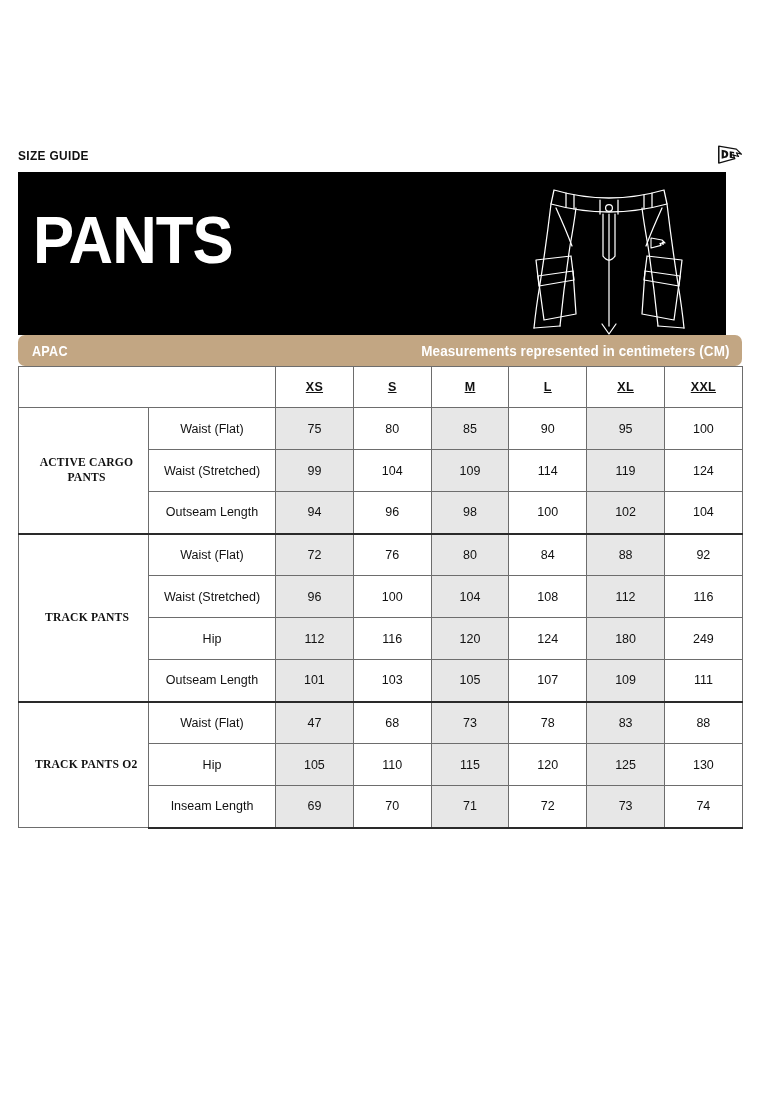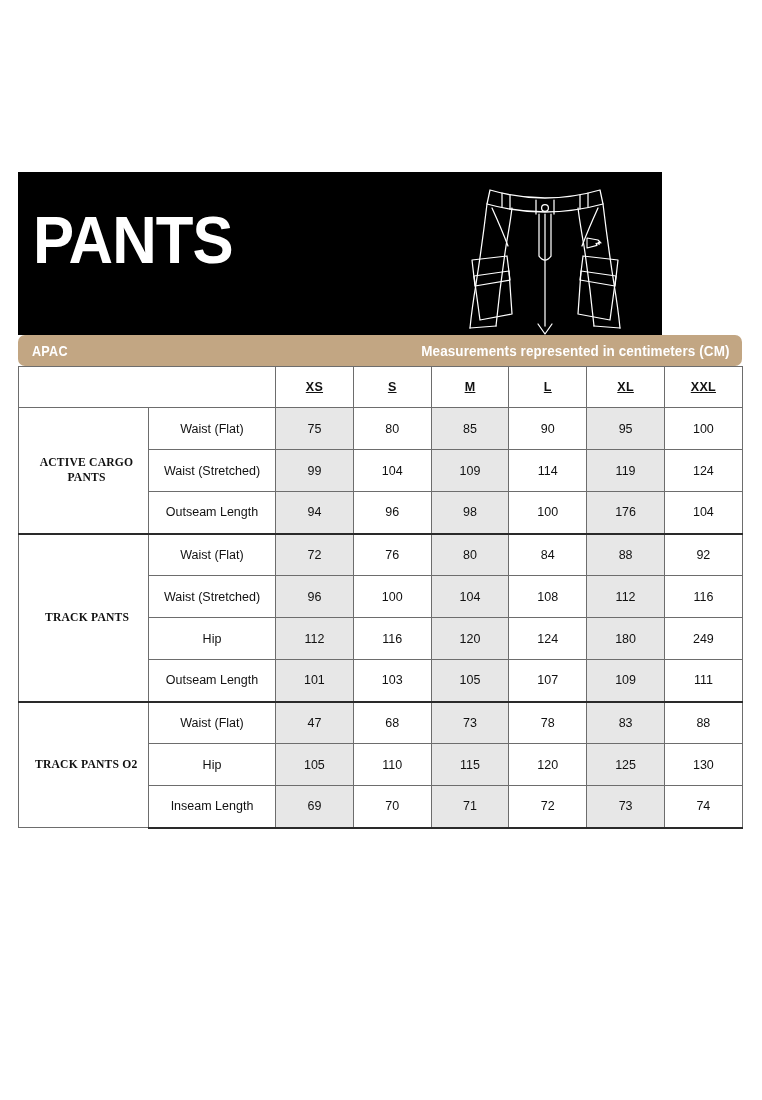--- a/index.html
+++ b/index.html
@@ -44,21 +44,21 @@
     width: 30px;
     height: 22px;
     display: block;
   }
 
   
   .hero {
     position: absolute;
     left: 18px;
     top: 172px;
-    width: 644px;
+    width: 708px;
     height: 163px;
     background: #000000;
     overflow: hidden;
   }
 
   .hero-title {
     position: absolute;
     left: 15px;
     top: 32px;
     color: #ffffff;
@@ -194,20 +194,36 @@
 
   
   tr.group-start > td { border-top: 2px solid #2a2a2a; }
   tr.table-last  > td { border-bottom: 2px solid #2a2a2a; }
 </style>
 </head>
 <body>
 
 <div class="page">
 
+  <div class="top-header">
+    <div class="size-guide-title">SIZE GUIDE</div>
+
+    <span class="brand-logo">
+      <svg viewBox="0 0 40 30" width="30" height="22" aria-hidden="true">
+        <g fill="none" stroke="#111111" stroke-width="1.6" stroke-linejoin="round">
+          <path d="M6 3 L30 7 L37 14 L30 12 L33 17 L26 15 L28 20 L6 26 Z"></path>
+          <path d="M6 3 L6 26"></path>
+        </g>
+        <g fill="#111111">
+          <path d="M10 8 L15 8.7 Q19 9.4 19 13.5 Q19 18 15 18.8 L10 20 Z M13 11 L13 17 Q16 16.4 16 14 Q16 11.6 13 11 Z"></path>
+          <path d="M21 10 L27 11 L27 12.8 L24 12.3 L24 13.9 L26.6 14.3 L26.6 16 L24 15.6 L24 17.3 L27.2 17.9 L27.2 19.7 L21 18.6 Z"></path>
+        </g>
+      </svg>
+    </span>
+  </div>
 
   <div class="hero">
     <div class="hero-title">PANTS</div>
 
     <span class="hero-art">
       <svg viewBox="0 0 190 160" width="190" height="160" aria-hidden="true">
         <g fill="none" stroke="#ffffff" stroke-width="1.25" stroke-linejoin="round" stroke-linecap="round">
 
           <path d="M40 14 Q95 30 150 14 L153 28 Q95 44 37 28 Z"></path>
 
@@ -293,21 +309,21 @@
           <td class="val-cell">114</td>
           <td class="val-cell shaded">119</td>
           <td class="val-cell">124</td>
         </tr>
         <tr>
           <td class="lab-cell">Outseam Length</td>
           <td class="val-cell shaded">94</td>
           <td class="val-cell">96</td>
           <td class="val-cell shaded">98</td>
           <td class="val-cell">100</td>
-          <td class="val-cell shaded">176</td>
+          <td class="val-cell shaded">102</td>
           <td class="val-cell">104</td>
         </tr>
         <tr class="group-start">
           <td class="cat-cell" rowspan="4"><span>TRACK PANTS</span></td>
           <td class="lab-cell">Waist (Flat)</td>
           <td class="val-cell shaded">72</td>
           <td class="val-cell">76</td>
           <td class="val-cell shaded">80</td>
           <td class="val-cell">84</td>
           <td class="val-cell shaded">88</td>

